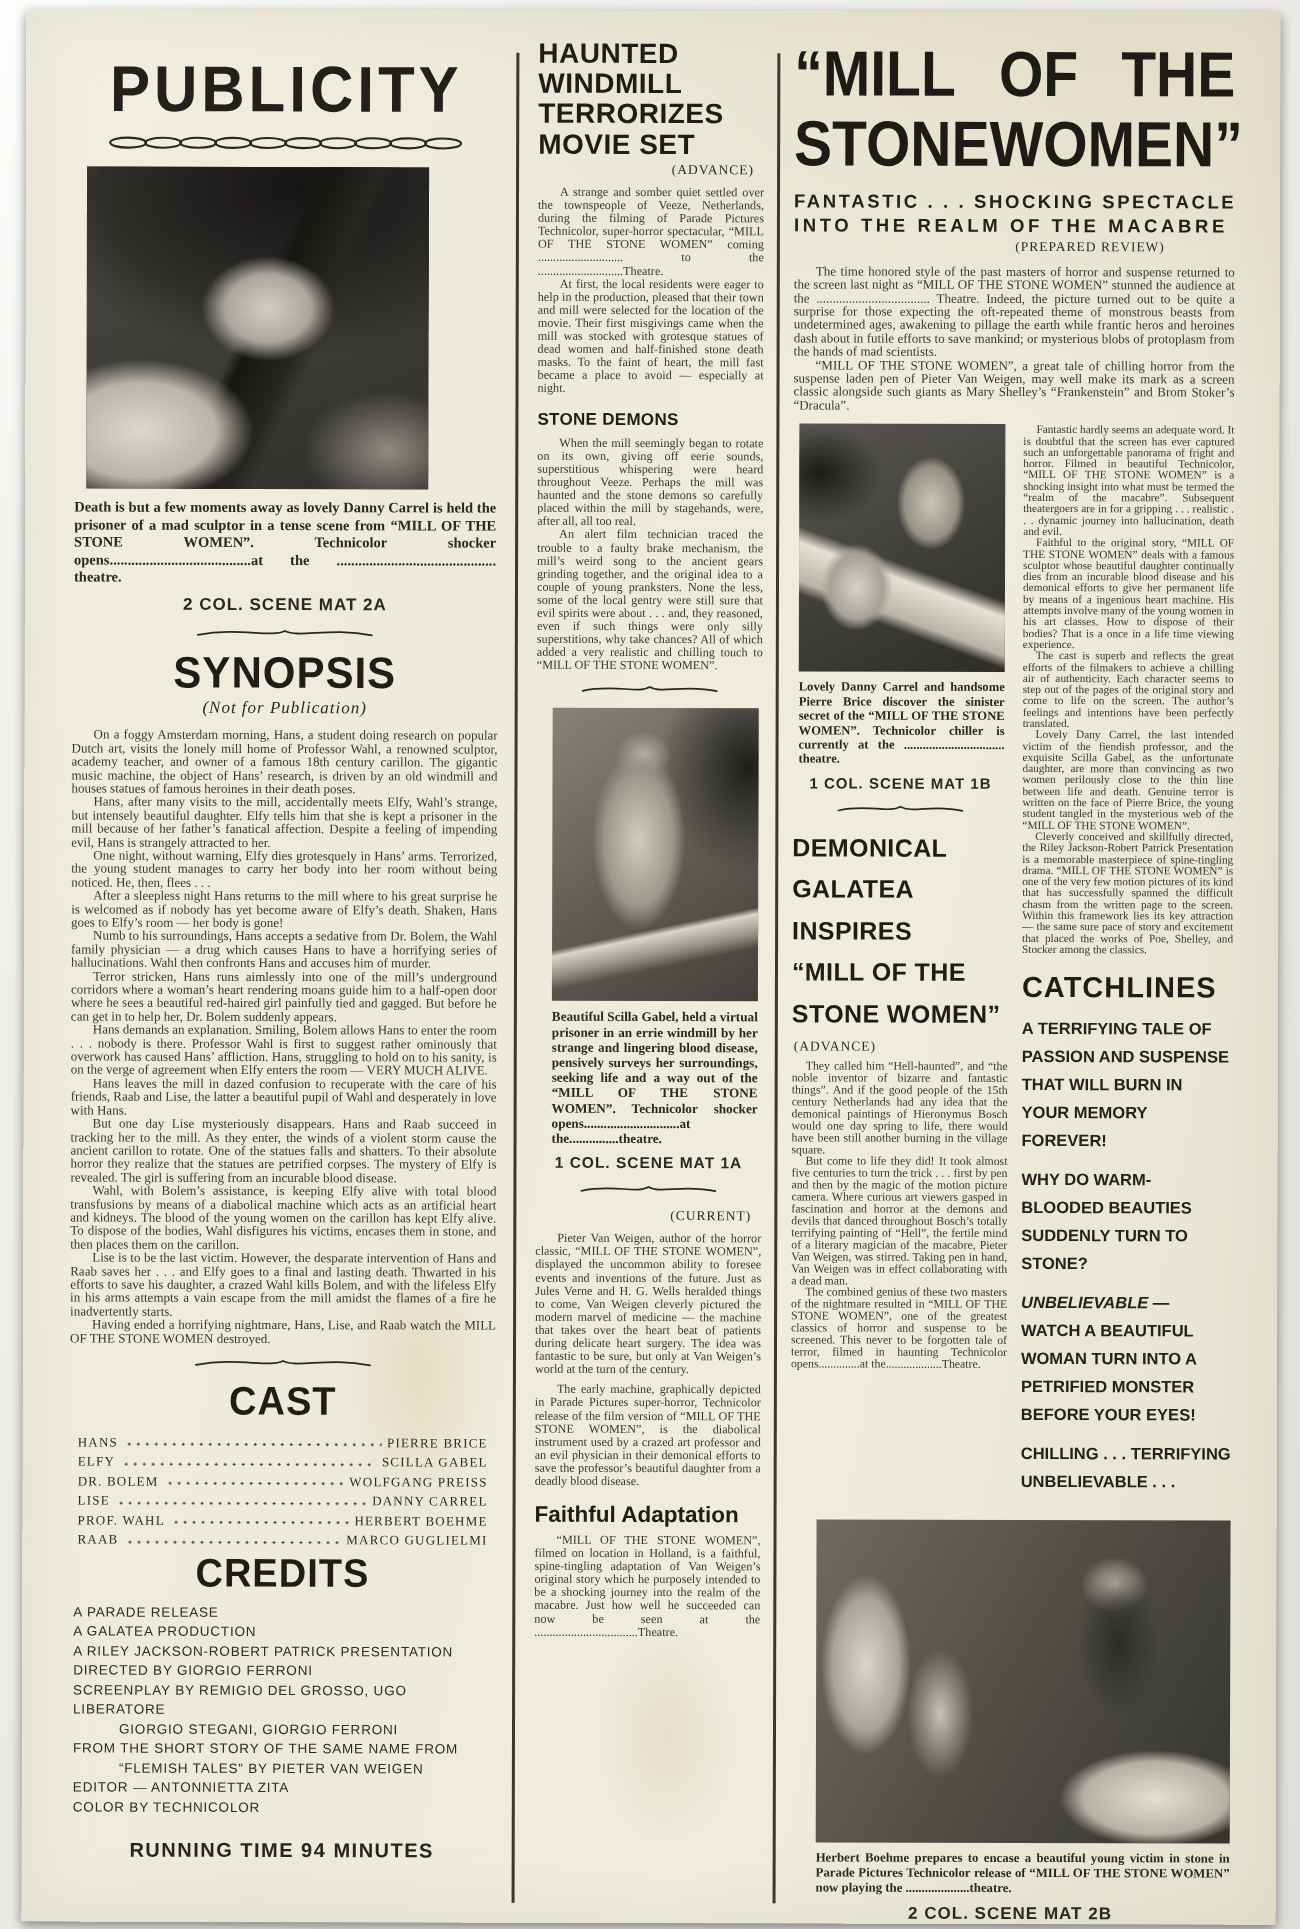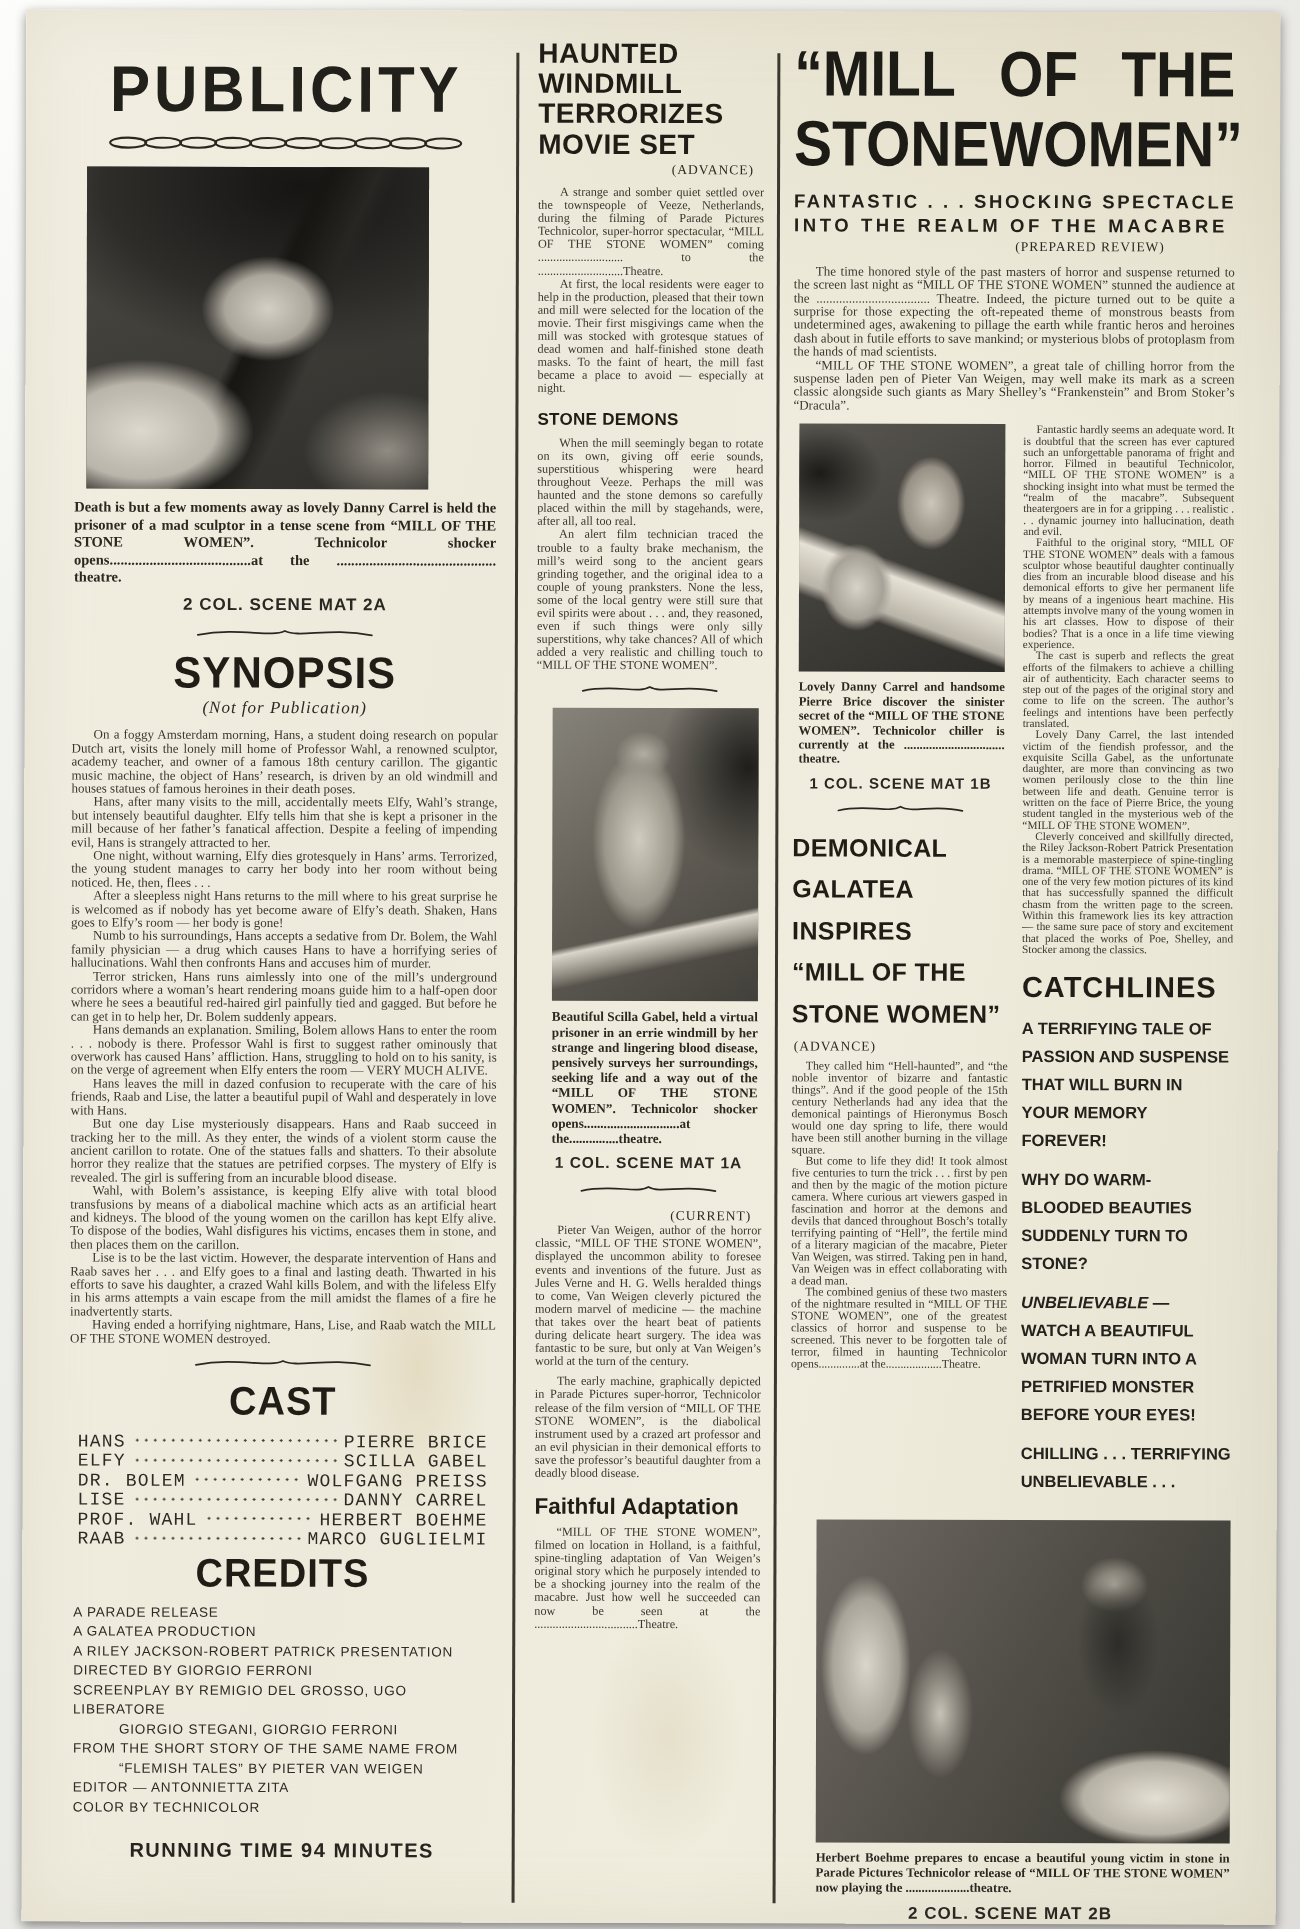--- a/index.html
+++ b/index.html
@@ -95,21 +95,21 @@
     radial-gradient(60px 120px at 12% 45%, #d9d6cd 0%, #a7a39a 55%, rgba(0,0,0,0) 75%),
     radial-gradient(46px 90px at 30% 60%, #c6c2b8 0%, rgba(0,0,0,0) 72%),
     radial-gradient(55px 95px at 73% 38%, #2a2925 0%, rgba(0,0,0,0) 75%),
     radial-gradient(48px 40px at 72% 20%, #b9b5ab 0%, rgba(0,0,0,0) 70%),
     radial-gradient(120px 60px at 82% 86%, #e2dfd6 0%, #b4b0a6 60%, rgba(0,0,0,0) 80%),
     linear-gradient(120deg,#6b6862 0%,#4a4842 55%,#33312d 100%);
 }
 
 
 .cast-list{margin:12px 8px 4px 8px}
-.cast-row{display:flex;align-items:flex-start;font-family:Liberation Mono, monospace;font-size:18px;letter-spacing:1.2px;color:#2d2b24;line-height:19.5px}
+.cast-row{display:flex;align-items:center;font-family:Liberation Serif, serif;font-size:13px;letter-spacing:1.2px;color:#2d2b24;line-height:19.5px}
 .leader{flex:1;height:12px;margin:0 5px;background-image:radial-gradient(circle,#45423a 1.1px,rgba(0,0,0,0) 1.45px);background-size:9px 5px;background-repeat:repeat-x;background-position:2px 80%}
 .credits{margin:10px 0 0 4px;font-family:"Liberation Sans",sans-serif;font-size:13.5px;letter-spacing:.8px;color:#2d2b24;line-height:19.5px}
 .credits .ind{padding-left:46px}
 .running{font-family:"Liberation Sans",sans-serif;font-weight:bold;font-size:20px;letter-spacing:1.5px;text-align:center;color:#272520;margin-top:22px}
 
 
 .review-intro{margin-top:10px}
 .subcols{display:flex;gap:14px;margin-top:12px}
 .subcol-a{width:216px}
 .subcol-b{width:211px}
@@ -243,21 +243,21 @@
     </div>
     <div class="photo photo-1a"></div>
     <p class="caption cap-1a">Beautiful Scilla Gabel, held a virtual prisoner in an errie windmill by her strange and lingering blood disease, pensively surveys her surroundings, seeking life and a way out of the “MILL OF THE STONE WOMEN”. Technicolor shocker opens.............................at the...............theatre.</p>
     <div class="mat" style="font-size:15.5px">1 COL. SCENE MAT 1A</div>
     <div class="divider">
       <svg width="140" height="14" viewBox="0 0 140 14">
           <path d="M3 9 C 35 2, 58 12, 70 5 C 82 12, 105 2, 137 9" stroke="#2a2720" stroke-width="1.7" fill="none" stroke-linecap="round"></path>
         </svg>
     </div>
     <div class="tag r">(CURRENT)</div>
-    <div class="body-12 jtext" style="">
+    <div class="body-12 jtext" style="margin-top:8px">
       <p>Pieter Van Weigen, author of the horror classic, “MILL OF THE STONE WOMEN”, displayed the uncommon ability to foresee events and inventions of the future. Just as Jules Verne and H. G. Wells heralded things to come, Van Weigen cleverly pictured the modern marvel of medicine — the machine that takes over the heart beat of patients during delicate heart surgery. The idea was fantastic to be sure, but only at Van Weigen’s world at the turn of the century.</p>
     </div>
     <div class="body-12 jtext" style="margin-top:7px">
       <p>The early machine, graphically depicted in Parade Pictures super-horror, Technicolor release of the film version of “MILL OF THE STONE WOMEN”, is the diabolical instrument used by a crazed art professor and an evil physician in their demonical efforts to save the professor’s beautiful daughter from a deadly blood disease.</p>
     </div>
     <h2 class="h-sans mixed-h" style="margin-top:16px">Faithful Adaptation</h2>
     <div class="body-12 jtext" style="margin-top:7px">
       <p>“MILL OF THE STONE WOMEN”, filmed on location in Holland, is a faithful, spine-tingling adaptation of Van Weigen’s original story which he purposely intended to be a shocking journey into the realm of the macabre. Just how well he succeeded can now be seen at the ..................................Theatre.</p>
     </div>
   </div>

